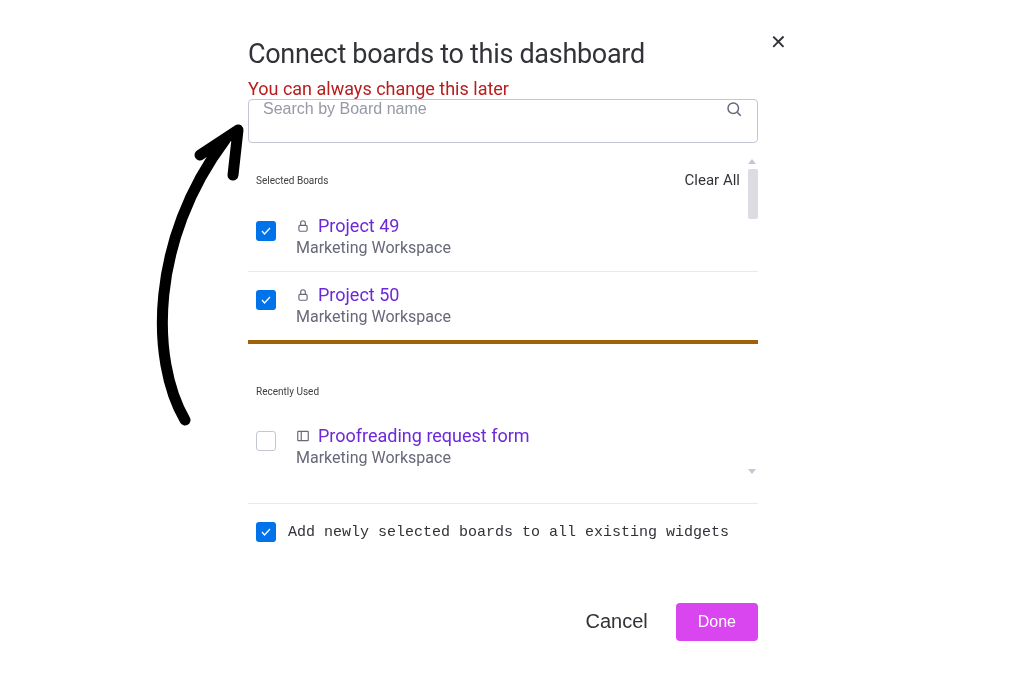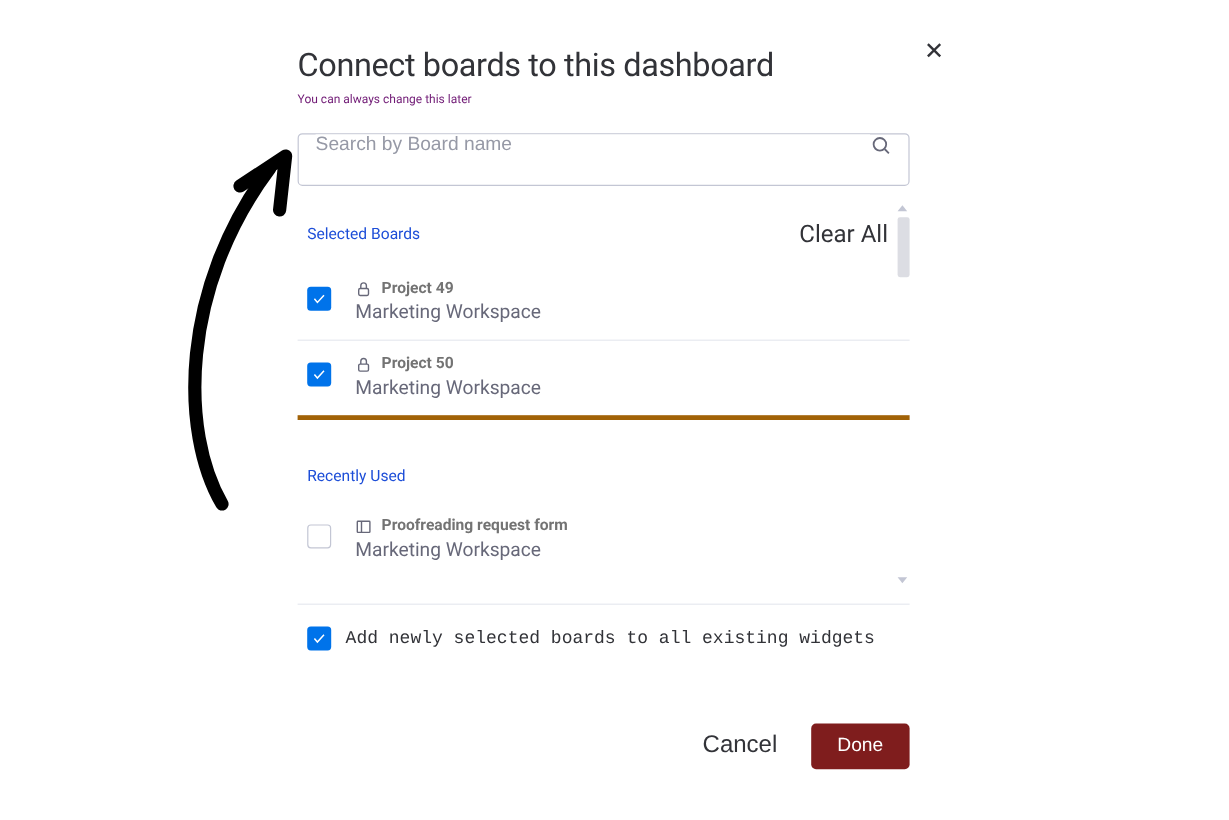--- a/index.html
+++ b/index.html
@@ -26,23 +26,22 @@
       line-height: 1;
     }
     .title {
       font-size: 27px;
       font-weight: 400;
       color: #323338;
       letter-spacing: -0.3px;
       margin-bottom: 8px;
     }
     .subtitle {
-      font-size: 10px;
-      color: #701a75;
-      margin-bottom: 22px;
+      font-size: 18px;
+      color: #b91c1c;
     }
     .search-wrap {
       position: relative;
       width: 510px;
       height: 44px;
       border: 1px solid #c3c6d4;
       border-radius: 4px;
       display: flex;
       align-items: flex-start;
       padding: 0 14px;
@@ -73,25 +72,25 @@
       background: #dcdde3;
       border-radius: 2px;
     }
     .section-header {
       display: flex;
       justify-content: space-between;
       align-items: center;
       padding: 2px 4px 14px 8px;
     }
     .section-label {
-      font-size: 13px;
-      color: #1d4ed8;
+      font-size: 10px;
+      color: #404040;
     }
     .clear-all {
-      font-size: 20px;
+      font-size: 15px;
       color: #323338;
       cursor: pointer;
       padding-right: 14px;
     }
     .board-row {
       display: flex;
       align-items: flex-start;
       padding: 12px 8px 14px 8px;
       border-bottom: 1px solid #e6e9ef;
     }
@@ -123,23 +122,23 @@
       fill: none;
     }
     .board-info { flex: 1; }
     .board-name-line {
       display: flex;
       align-items: center;
       gap: 8px;
       margin-bottom: 2px;
     }
     .board-name {
-      font-size: 13px;
-      color: #737373;
-      font-weight: 700;
+      font-size: 18px;
+      color: #6d28d9;
+      font-weight: 400;
     }
     .board-workspace {
       font-size: 16px;
       color: #676879;
     }
     .lock-icon, .board-type-icon {
       color: #676879;
       flex-shrink: 0;
     }
     .recently-header {
@@ -177,21 +176,21 @@
       font-size: 20px;
       color: #323338;
       background: transparent;
       border: none;
       padding: 10px 16px;
       cursor: pointer;
     }
     .btn-done {
       font-size: 16px;
       color: #fff;
-      background: #7f1d1d;
+      background: #d946ef;
       border: none;
       border-radius: 4px;
       padding: 10px 22px;
       font-weight: 500;
       cursor: pointer;
     }
     .annotation-arrow {
       position: absolute;
       left: 130px;
       top: 120px;

